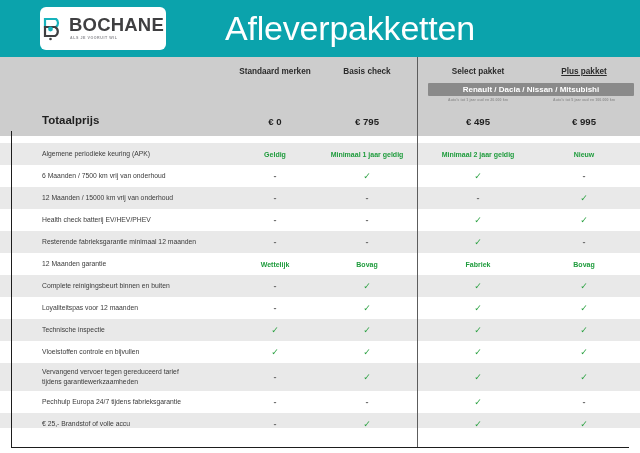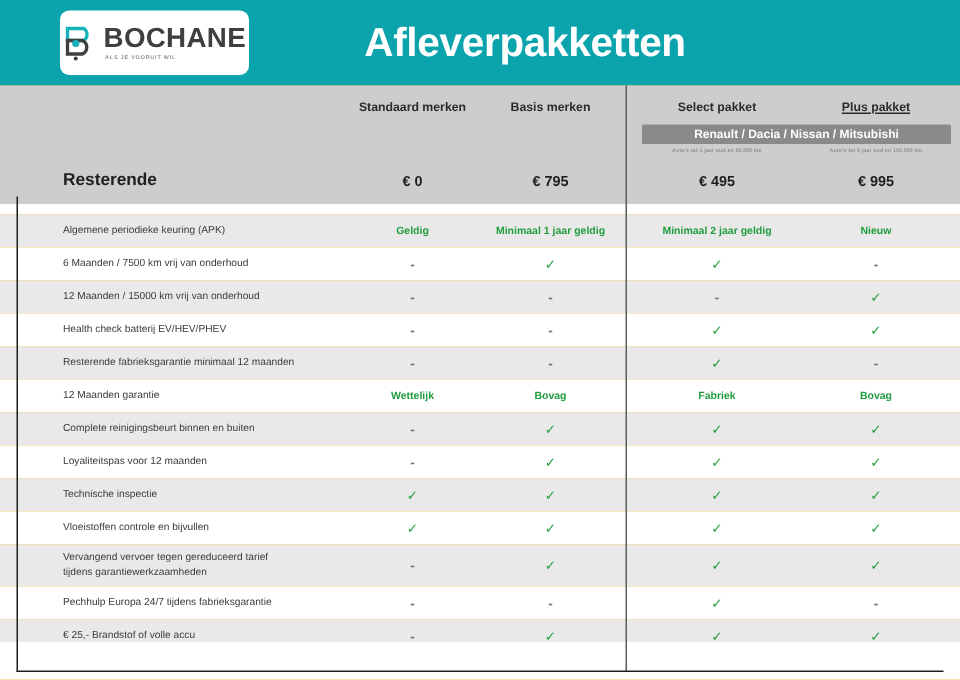--- a/index.html
+++ b/index.html
@@ -5,21 +5,21 @@
   * { box-sizing: border-box; margin: 0; padding: 0; }
   html, body {
     width: 640px; height: 453px;
     background: #ffffff;
     font-family: "Liberation Sans", sans-serif;
     overflow: hidden;
   }
   .page {
     position: relative;
     width: 640px; height: 453px;
-    background: #eab308;
+    background: #14532d;
   }
 
   
   .header {
     position: absolute; left: 0; top: 0;
     width: 640px; height: 57px;
     background: #0ba3ac;
     display: flex; align-items: center;
   }
   .logo-box {
@@ -36,21 +36,21 @@
     font-size: 18.5px; font-weight: bold; letter-spacing: 0.2px;
     color: #3f3f41;
   }
   .logo-tag {
     font-size: 3.6px; font-weight: bold; letter-spacing: 0.55px;
     color: #8e8e93; margin-top: 2.5px; margin-left: 1px;
   }
   .header-title {
     position: absolute; left: 0; top: 0; width: 640px; height: 57px;
     display: flex; align-items: center; justify-content: center;
-    font-size: 27px; font-weight: bold; color: #ffffff;
+    font-size: 34px; font-weight: normal; color: #ffffff;
     letter-spacing: -0.2px;
     padding-left: 60px;
     pointer-events: none;
   }
 
   
   .colhead {
     position: absolute; left: 0; top: 57px;
     width: 640px; height: 51px;
     background: #cdcdcd;
@@ -161,31 +161,31 @@
         <span class="logo-word">BOCHANE</span>
         <span class="logo-tag">ALS JE VOORUIT WIL</span>
       </span>
     </div>
     <div class="header-title">Afleverpakketten</div>
   </div>
 
   <div class="colhead">
     <div class="colhead-inner" id="colhead-inner">
         <div class="ch-label" style="left: 230px; width: 90px;">Standaard merken</div>
-        <div class="ch-label" style="left: 322px; width: 90px;">Basis merken</div>
+        <div class="ch-label" style="left: 322px; width: 90px;">Basis check</div>
         <div class="ch-label" style="left: 428px; width: 100px;">Select pakket</div>
         <div class="ch-fine" style="left: 425px; width: 106px; top: 41px;">Auto's tot 1 jaar oud en 20.000 km</div>
         <div class="ch-label" style="left: 534px; width: 100px; text-decoration: underline;">Plus pakket</div>
         <div class="ch-fine" style="left: 531px; width: 106px; top: 41px;">Auto's tot 5 jaar oud en 100.000 km</div>
         <div class="ch-pill" style="left: 428px; width: 206px; top: 26px;">Renault / Dacia / Nissan / Mitsubishi</div>
       </div>
   </div>
 
   <div class="totalrow">
-    <span class="total-label">Resterende</span>
+    <span class="total-label">Totaalprijs</span>
     <span class="total-price" style="left:230px;width:90px;">€ 0</span>
     <span class="total-price" style="left:322px;width:90px;">€ 795</span>
     <span class="total-price" style="left:428px;width:100px;">€ 495</span>
     <span class="total-price" style="left:534px;width:100px;">€ 995</span>
   </div>
 
   <div class="spacer-top"></div>
 
   <div class="tbody" id="tbody">
       <div class="row alt">

